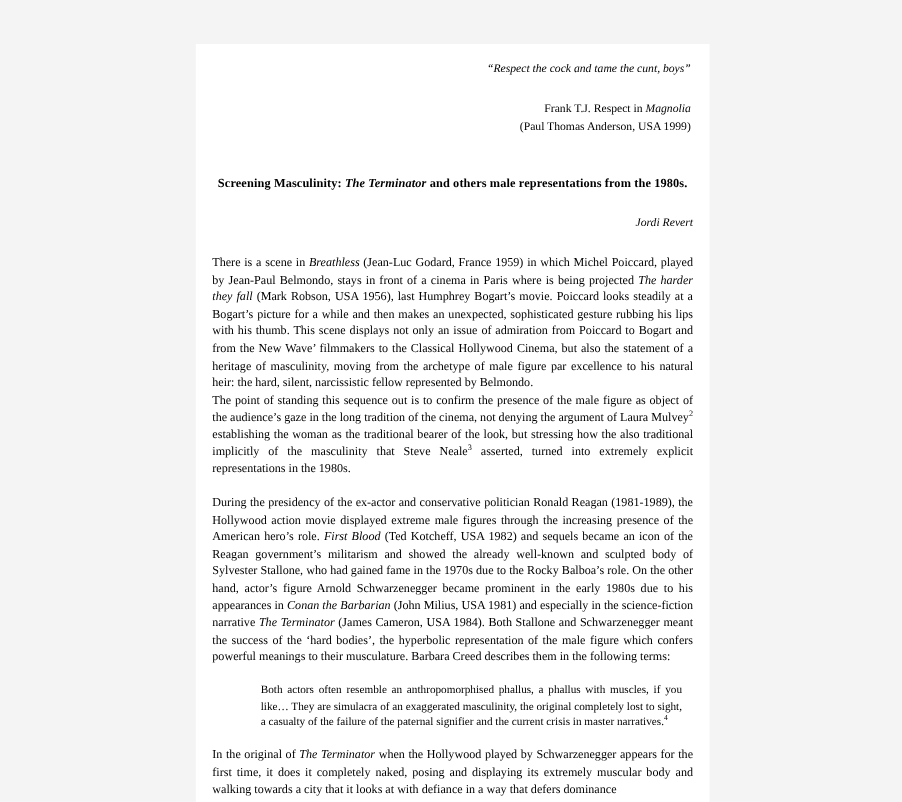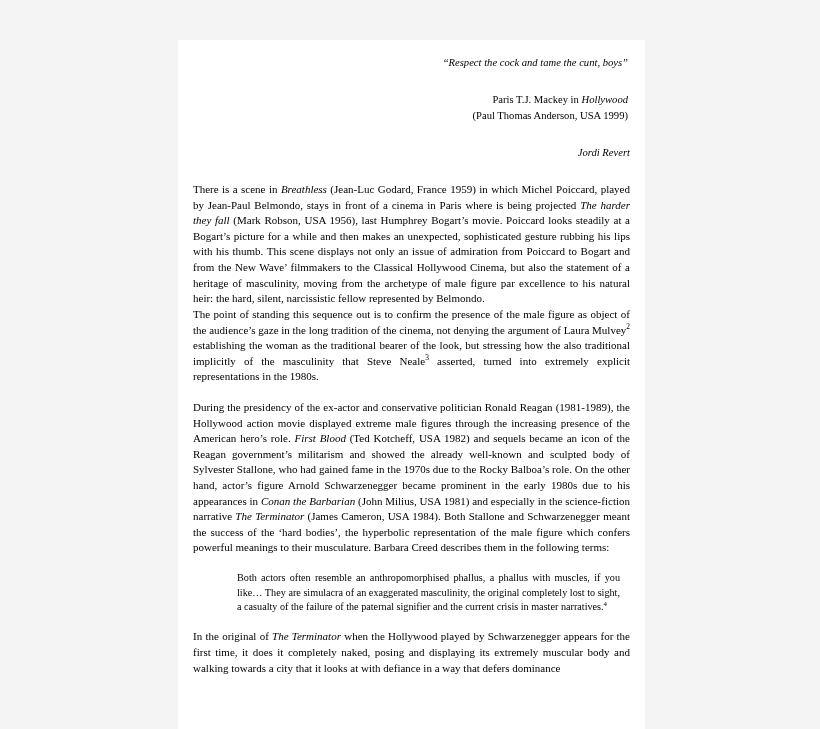--- a/index.html
+++ b/index.html
@@ -94,24 +94,25 @@
 </style>
 </head>
 <body>
 
 <div class="page">
   <div class="inner">
 
     <div class="epigraph">“Respect the cock and tame the cunt, boys”</div>
 
     <div class="attrib">
-      <div><span>Paris T.J. Mackey in </span><span class="it">Hollywood</span></div>
+      <div><span>Frank T.J. Respect in </span><span class="it">Magnolia</span></div>
       <div>(Paul Thomas Anderson, USA 1999)</div>
     </div>
 
+    <h1 class="doc-title"><span>Screening Masculinity: </span><span class="it">The Terminator</span><span> and others male representations from the 1980s.</span></h1>
 
     <div class="author">Jordi Revert</div>
 
     <div id="body-container">
         <p class="body first"><span>There is a scene in </span><span class="it">Breathless</span><span> (Jean-Luc Godard, France 1959) in which Michel Poiccard, played by Jean-Paul Belmondo, stays in front of a cinema in Paris where is being projected </span><span class="it">The harder they fall</span><span> (Mark Robson, USA 1956), last Humphrey Bogart’s movie. Poiccard looks steadily at a Bogart’s picture for a while and then makes an unexpected, sophisticated gesture rubbing his lips with his thumb. This scene displays not only an issue of admiration from Poiccard to Bogart and from the New Wave’ filmmakers to the Classical Hollywood Cinema, but also the statement of a heritage of masculinity, moving from the archetype of male figure par excellence to his natural heir: the hard, silent, narcissistic fellow represented by Belmondo.</span></p>
         <p class="body"><span>The point of standing this sequence out is to confirm the presence of the male figure as object of the audience’s gaze in the long tradition of the cinema, not denying the argument of Laura Mulvey</span><sup>2</sup><span> establishing the woman as the traditional bearer of the look, but stressing how the also traditional implicitly of the masculinity that Steve Neale</span><sup>3</sup><span> asserted, turned into extremely explicit representations in the 1980s.</span></p>
         <p class="body gap"><span>During the presidency of the ex-actor and conservative politician Ronald Reagan (1981-1989), the Hollywood action movie displayed extreme male figures through the increasing presence of the American hero’s role. </span><span class="it">First Blood</span><span> (Ted Kotcheff, USA 1982) and sequels became an icon of the Reagan government’s militarism and showed the already well-known and sculpted body of Sylvester Stallone, who had gained fame in the 1970s due to the Rocky Balboa’s role. On the other hand, actor’s figure Arnold Schwarzenegger became prominent in the early 1980s due to his appearances in </span><span class="it">Conan the Barbarian</span><span> (John Milius, USA 1981) and especially in the science-fiction narrative </span><span class="it">The Terminator</span><span> (James Cameron, USA 1984). Both Stallone and Schwarzenegger meant the success of the ‘hard bodies’, the hyperbolic representation of the male figure which confers powerful meanings to their musculature. Barbara Creed describes them in the following terms:</span></p>
         <blockquote class="quote"><span>Both actors often resemble an anthropomorphised phallus, a phallus with muscles, if you like… They are simulacra of an exaggerated masculinity, the original completely lost to sight, a casualty of the failure of the paternal signifier and the current crisis in master narratives.</span><sup>4</sup></blockquote>
         <p class="body gap"><span>In the original of </span><span class="it">The Terminator</span><span> when the Hollywood played by Schwarzenegger appears for the first time, it does it completely naked, posing and displaying its extremely muscular body and walking towards a city that it looks at with defiance in a way that defers dominance</span></p>
       </div>

